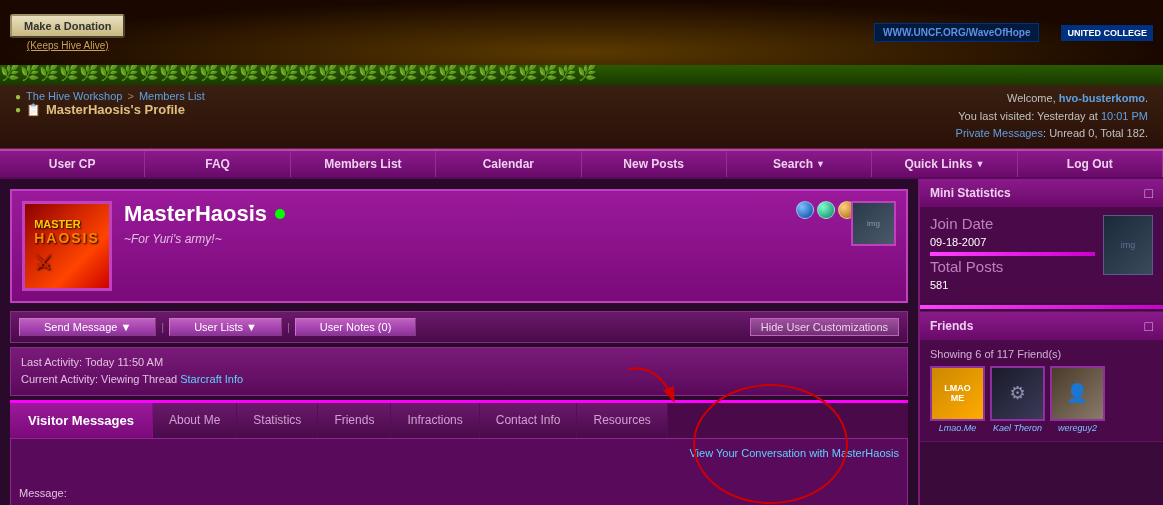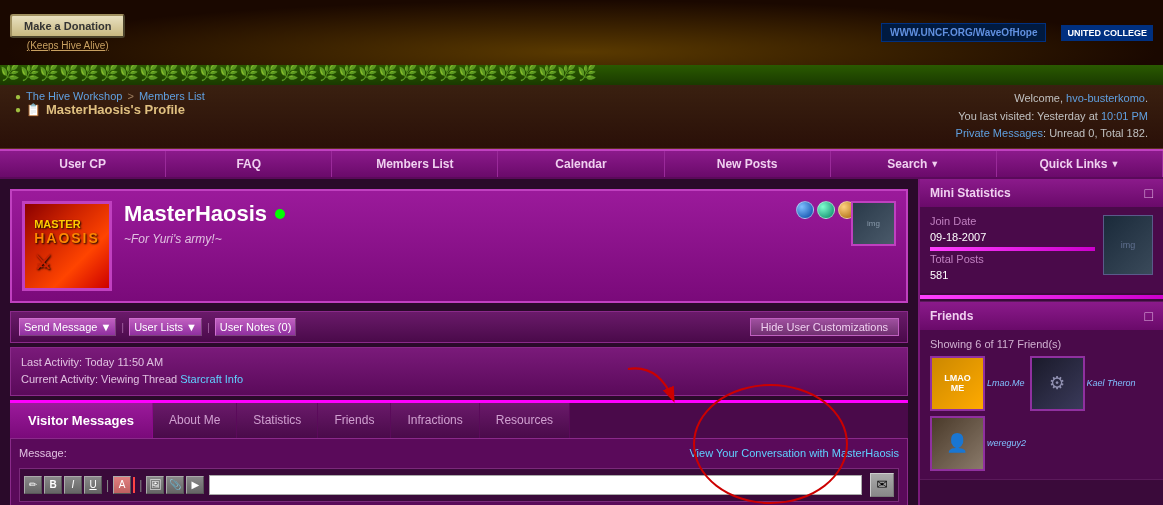--- a/index.html
+++ b/index.html
@@ -52,21 +52,21 @@
       color: #c8a060;
       text-decoration: underline;
       cursor: pointer;
       margin-top: 2px;
     }
     .top-right-banner {
       position: relative;
       z-index: 2;
       display: flex;
       align-items: center;
-      gap: 15px;
+      gap: 22px;
     }
     .uncf-banner {
       background: #001a40;
       border: 1px solid #003080;
       padding: 3px 8px;
       color: #6090e0;
       font-size: 10px;
       font-weight: bold;
     }
     .united-logo {
@@ -120,21 +120,21 @@
       color: #c0a040;
       font-size: 12px;
     }
     .profile-name-title {
       color: #e0c080;
       font-size: 13px;
       font-weight: bold;
     }
     .welcome-name {
       color: #60a0e0;
-      font-weight: normal;
+      font-weight: bold;
       text-decoration: none;
     }
     .welcome-link {
       color: #60a0e0;
       text-decoration: none;
     }
     .last-visited {
       color: #c0c0c0;
     }
 
@@ -279,21 +279,21 @@
       padding: 6px 8px;
       background: linear-gradient(to bottom, #6a1a6a, #4a0a4a);
       border: 1px solid #8a2a8a;
       margin-bottom: 4px;
     }
     .action-btn {
       background: linear-gradient(to bottom, #c060c0, #9030a0);
       border: 1px outset #d070d0;
       color: #fff;
       font-size: 11px;
-      padding: 2px 4px;
+      padding: 2px 24px;
       cursor: pointer;
       display: flex;
       align-items: center;
       gap: 3px;
     }
     .action-sep {
       color: #a060a0;
       font-size: 11px;
     }
     .hide-btn {
@@ -352,20 +352,21 @@
     .message-area {
       background: #5a0a5a;
       border: 1px solid #8a2a8a;
       margin-top: 0;
       padding: 8px;
     }
     .message-label {
       color: #e0c0e0;
       font-size: 11px;
       margin-bottom: 5px;
+      margin-top: 40px;
     }
     .message-link {
       color: #60d0ff;
       text-decoration: none;
       font-size: 11px;
       float: right;
     }
     .editor-toolbar {
       display: flex;
       gap: 2px;
@@ -433,21 +434,21 @@
       padding: 8px 10px;
       background: #4a0a4a;
     }
     .stat-row {
       display: flex;
       align-items: center;
       margin-bottom: 4px;
     }
     .stat-label {
       color: #c080c0;
-      font-size: 11px;
+      font-size: 15px;
       width: 90px;
     }
     .stat-value {
       color: #ffffff;
       font-size: 11px;
     }
     .stat-avatar {
       width: 50px;
       height: 60px;
       background: linear-gradient(135deg, #1a1a3a, #3a3a5a);
@@ -471,21 +472,21 @@
       font-size: 11px;
       margin-bottom: 6px;
     }
     .friends-grid {
       display: flex;
       gap: 5px;
       flex-wrap: wrap;
     }
     .friend-item {
       display: flex;
-      flex-direction: row;
+      flex-direction: column;
       align-items: center;
       gap: 2px;
       cursor: pointer;
     }
     .friend-avatar {
       width: 55px;
       height: 55px;
       border: 2px solid #9030a0;
       background: #2a2a2a;
       display: flex;
@@ -579,20 +580,21 @@
   <a class="nav-item">Calendar</a>
   <a class="nav-item">New Posts</a>
   <a class="nav-item">
       <span>Search</span>
       <span class="nav-item-arrow">▼</span>
     </a>
   <a class="nav-item">
       <span>Quick Links</span>
       <span class="nav-item-arrow">▼</span>
     </a>
+  <a class="nav-item">Log Out</a>
 </nav>
 
 <div class="profile-content">
   <div class="profile-left">
     <div class="profile-left-inner">
 
       <div class="profile-header">
         <div class="profile-avatar">
           <div class="avatar-text">
             <div style="color:#ffcc00;font-size:11px;font-weight:bold;">MASTER</div>
@@ -653,20 +655,21 @@
         </div>
         <div style="position:absolute;right:60px;top:195px;pointer-events:none;z-index:5;border:2px solid #cc0000;border-radius:50%;width:155px;height:120px;"></div>
       </div>
 
       <div class="tabs-row">
         <div class="tab-active">Visitor Messages</div>
         <div class="tab-inactive">About Me</div>
         <div class="tab-inactive">Statistics</div>
         <div class="tab-inactive">Friends</div>
         <div class="tab-inactive">Infractions</div>
+        <div class="tab-inactive">Contact Info</div>
         <div class="tab-inactive">Resources</div>
       </div>
 
       <div class="message-area">
         <div style="display:flex;justify-content:space-between;margin-bottom:4px;">
           <span class="message-label">Message:</span>
           <a class="message-link">View Your Conversation with MasterHaosis</a>
         </div>
         <div class="editor-toolbar">
           <button class="editor-btn">✏</button>

